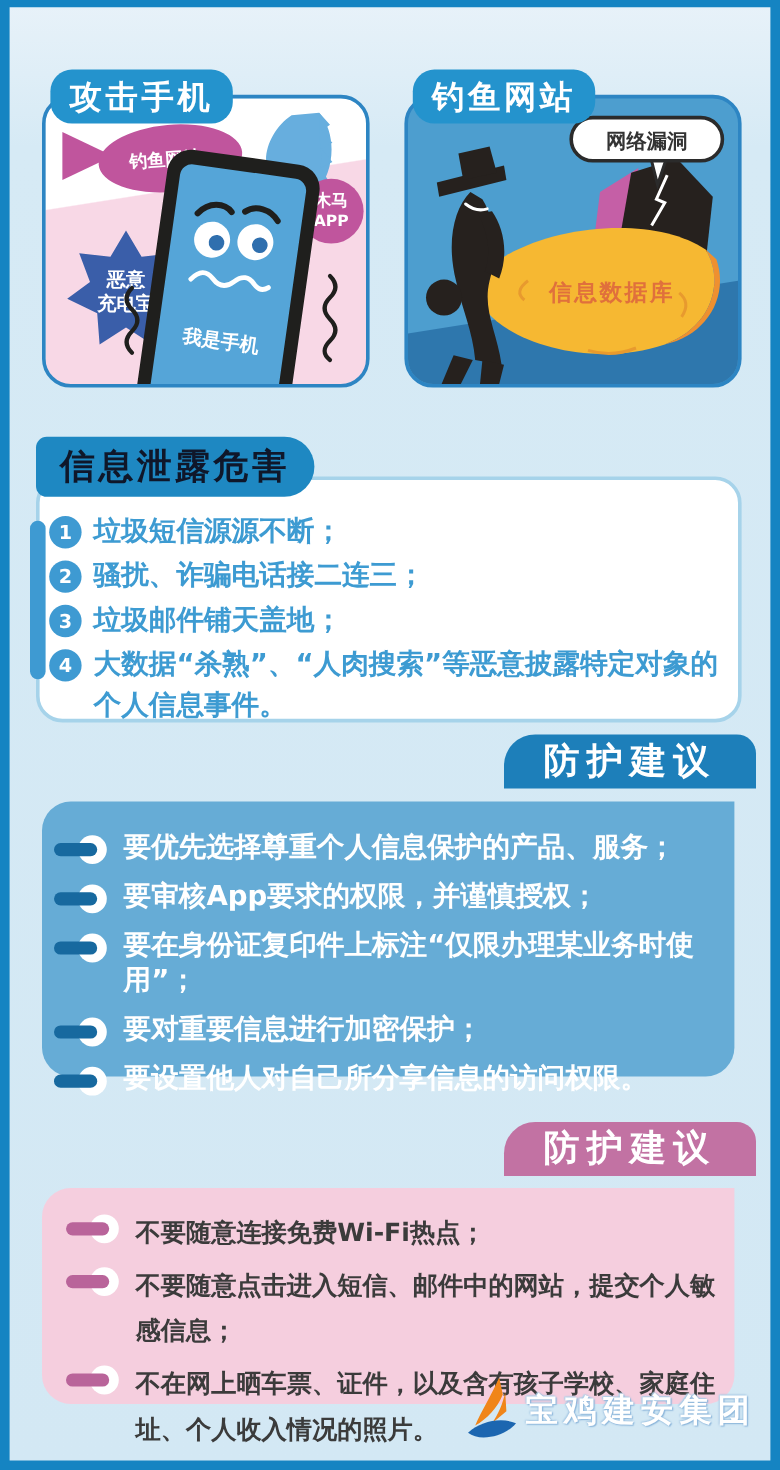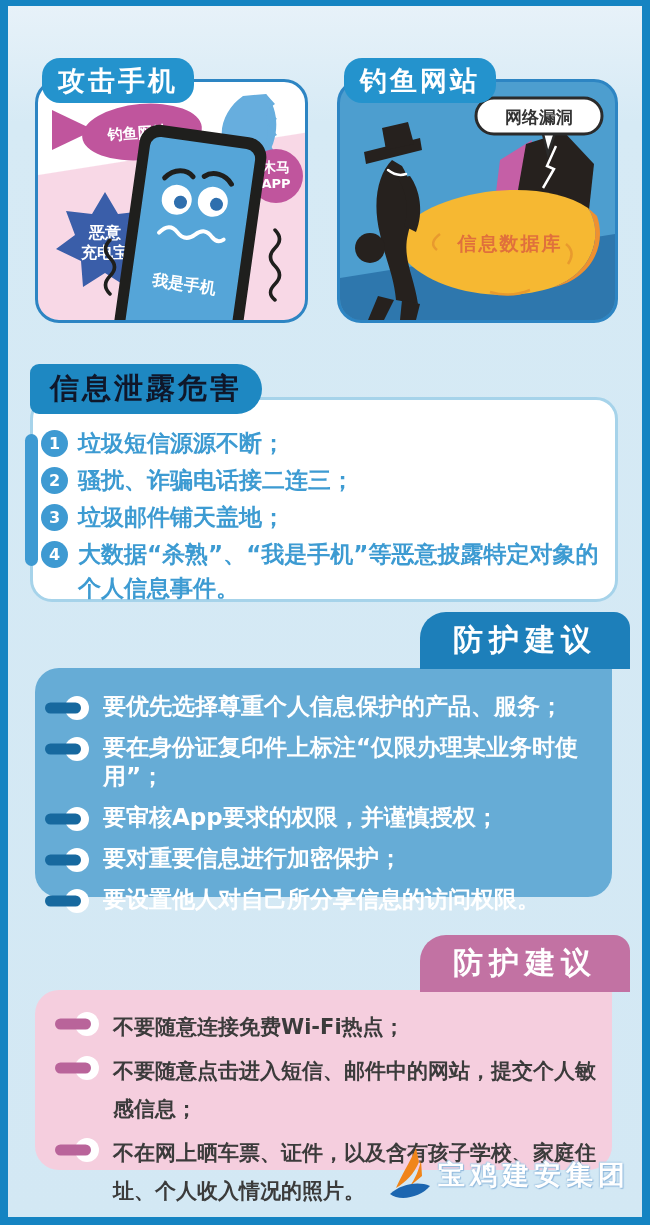--- a/index.html
+++ b/index.html
@@ -40,21 +40,21 @@
   .harm-item{display:flex; align-items:flex-start; gap:10px; margin-bottom:3px;}
   .harm-num{
     flex:0 0 27px; height:27px; margin-left:-16px; margin-top:4px;
     background:#3e9ad2; border-radius:50%; color:#fff; font-weight:bold; font-size:16px;
     display:flex; align-items:center; justify-content:center; box-shadow:0 0 0 2px #fff;
   }
   .harm-text{color:#3d9bd2; font-weight:bold; font-size:23px; line-height:34px;}
 
   
   .adv-tab{
-    position:absolute; width:210px; height:57px; z-index:6;
+    position:absolute; width:210px; height:45px; z-index:6;
     border-radius:26px 16px 0 0; color:#fff; font-weight:bold; font-size:30px; letter-spacing:6px;
     display:flex; align-items:center; justify-content:center;
   }
   .tab-blue{left:420px; top:612px; background:#1d7fba;}
   .tab-pink{left:420px; top:935px; background:#c272a3;}
   .adv-panel{position:absolute; left:35px; width:577px; box-sizing:border-box; border-radius:24px 0 24px 24px; z-index:5;}
   .panel-blue{top:668px; height:229px; background:#66acd6; padding:24px 18px 0 34px;}
   .panel-pink{top:990px; height:180px; background:#f5cede; padding:18px 16px 0 44px;}
   .adv-item{display:flex; align-items:flex-start; gap:12px;}
   .panel-blue .adv-item{margin-bottom:12px;}
@@ -174,46 +174,46 @@
     <div class="harm-item">
       <div class="harm-num">2</div>
       <div class="harm-text">骚扰、诈骗电话接二连三；</div>
     </div>
     <div class="harm-item">
       <div class="harm-num">3</div>
       <div class="harm-text">垃圾邮件铺天盖地；</div>
     </div>
     <div class="harm-item">
       <div class="harm-num">4</div>
-      <div class="harm-text">大数据“杀熟”、“我是手机”等恶意披露特定对象的个人信息事件。</div>
+      <div class="harm-text">大数据“杀熟”、“人肉搜索”等恶意披露特定对象的个人信息事件。</div>
     </div>
   </div>
 
   <div class="adv-tab tab-blue">防护建议</div>
   <div class="adv-panel panel-blue">
     <div class="adv-item">
       <svg class="adv-marker" width="46" height="26" viewBox="0 0 46 26">
           <circle cx="32" cy="13" r="12" fill="#fff"></circle>
           <rect x="0" y="7.5" width="36" height="11" rx="5.5" fill="#17699f"></rect>
         </svg>
       <div class="adv-text">要优先选择尊重个人信息保护的产品、服务；</div>
     </div>
     <div class="adv-item">
       <svg class="adv-marker" width="46" height="26" viewBox="0 0 46 26">
           <circle cx="32" cy="13" r="12" fill="#fff"></circle>
           <rect x="0" y="7.5" width="36" height="11" rx="5.5" fill="#17699f"></rect>
         </svg>
+      <div class="adv-text">要审核App要求的权限，并谨慎授权；</div>
+    </div>
+    <div class="adv-item">
+      <svg class="adv-marker" width="46" height="26" viewBox="0 0 46 26">
+          <circle cx="32" cy="13" r="12" fill="#fff"></circle>
+          <rect x="0" y="7.5" width="36" height="11" rx="5.5" fill="#17699f"></rect>
+        </svg>
       <div class="adv-text">要在身份证复印件上标注“仅限办理某业务时使用”；</div>
-    </div>
-    <div class="adv-item">
-      <svg class="adv-marker" width="46" height="26" viewBox="0 0 46 26">
-          <circle cx="32" cy="13" r="12" fill="#fff"></circle>
-          <rect x="0" y="7.5" width="36" height="11" rx="5.5" fill="#17699f"></rect>
-        </svg>
-      <div class="adv-text">要审核App要求的权限，并谨慎授权；</div>
     </div>
     <div class="adv-item">
       <svg class="adv-marker" width="46" height="26" viewBox="0 0 46 26">
           <circle cx="32" cy="13" r="12" fill="#fff"></circle>
           <rect x="0" y="7.5" width="36" height="11" rx="5.5" fill="#17699f"></rect>
         </svg>
       <div class="adv-text">要对重要信息进行加密保护；</div>
     </div>
     <div class="adv-item">
       <svg class="adv-marker" width="46" height="26" viewBox="0 0 46 26">

